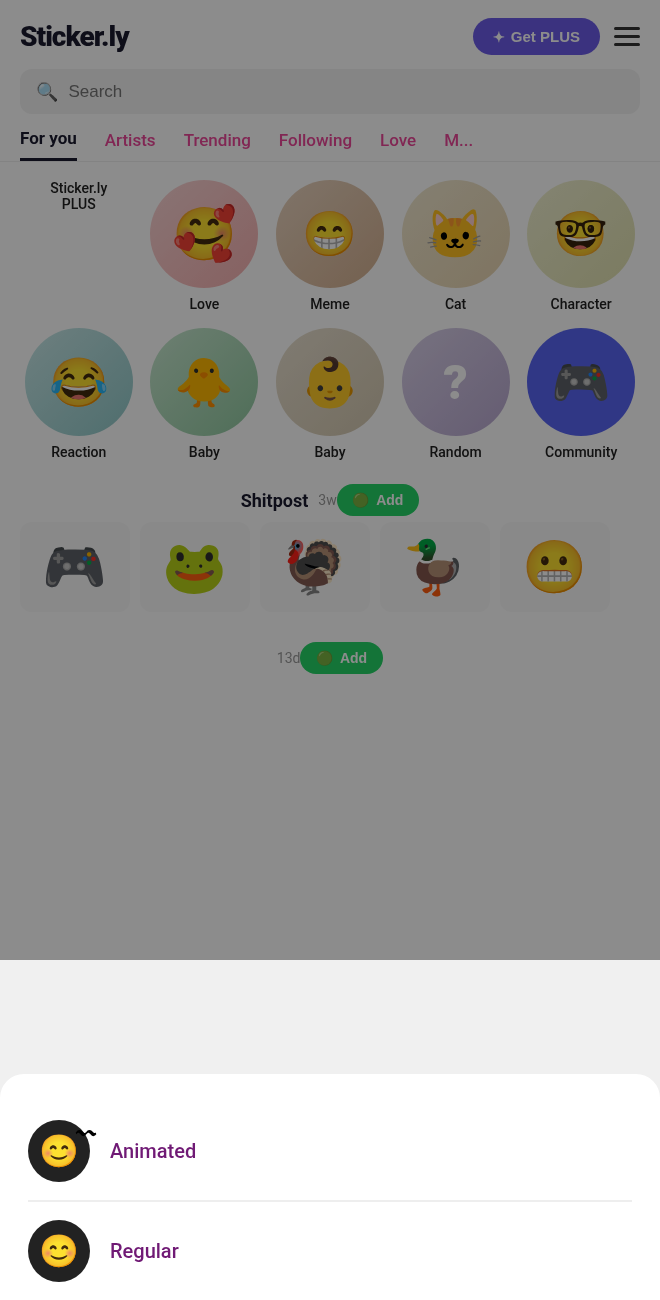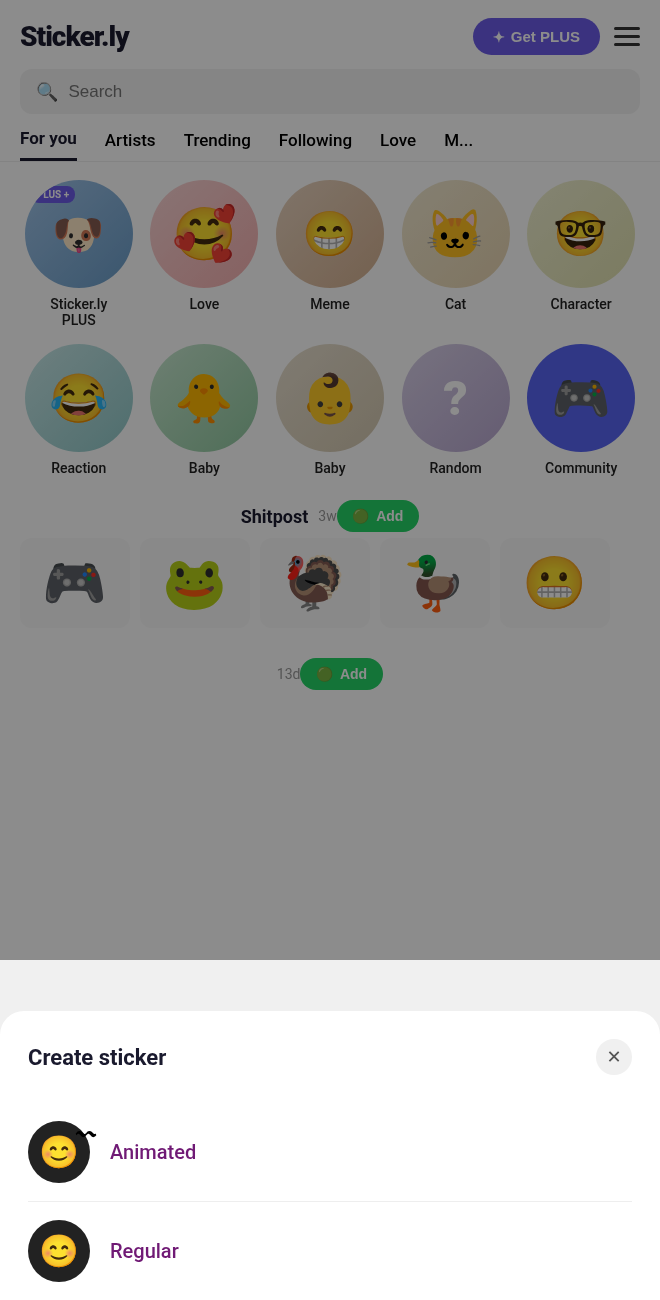--- a/index.html
+++ b/index.html
@@ -98,21 +98,21 @@
       display: flex;
       align-items: center;
       padding: 0 20px;
       border-bottom: 1px solid #eee;
       gap: 28px;
       overflow: hidden;
     }
     .tab {
       font-size: 17px;
       font-weight: 500;
-      color: #000000;
+      color: #ec4899;
       padding-bottom: 10px;
       cursor: pointer;
       white-space: nowrap;
     }
     .tab.active {
       color: #1a1a2e;
       font-weight: 700;
       border-bottom: 3px solid #1a1a2e;
     }
     .categories-grid {
@@ -333,24 +333,20 @@
     <div class="tab">Artists</div>
     <div class="tab">Trending</div>
     <div class="tab">Following</div>
     <div class="tab">Love</div>
     <div class="tab">M...</div>
   </div>
 
   <div class="categories-grid">
 
     <div class="cat-item">
-      <div class="cat-circle plus-circle">
-        <span class="plus-badge">PLUS +</span>
-        <span style="font-size:42px;">🐶</span>
-      </div>
       <span class="cat-label">Sticker.ly<br>PLUS</span>
     </div>
 
     <div class="cat-item">
       <div class="cat-circle love-circle">
         <span style="font-size:52px;">🥰</span>
       </div>
       <span class="cat-label">Love</span>
     </div>
 
@@ -451,24 +447,20 @@
         <span>Add</span>
       </button>
     </div>
   </div>
 
 </div>
 
 <div class="overlay-dim"></div>
 
 <div class="bottom-sheet">
-  <div class="sheet-header">
-    <span class="sheet-title">Create sticker</span>
-    <button class="close-btn">✕</button>
-  </div>
 
   <div class="sheet-option">
     <div class="option-icon">
       <span style="font-size:32px;">😊</span>
       <span class="animated-waves">〰</span>
     </div>
     <span class="option-label">Animated</span>
   </div>
 
   <div style="height:1px; background:#eee;"></div>

